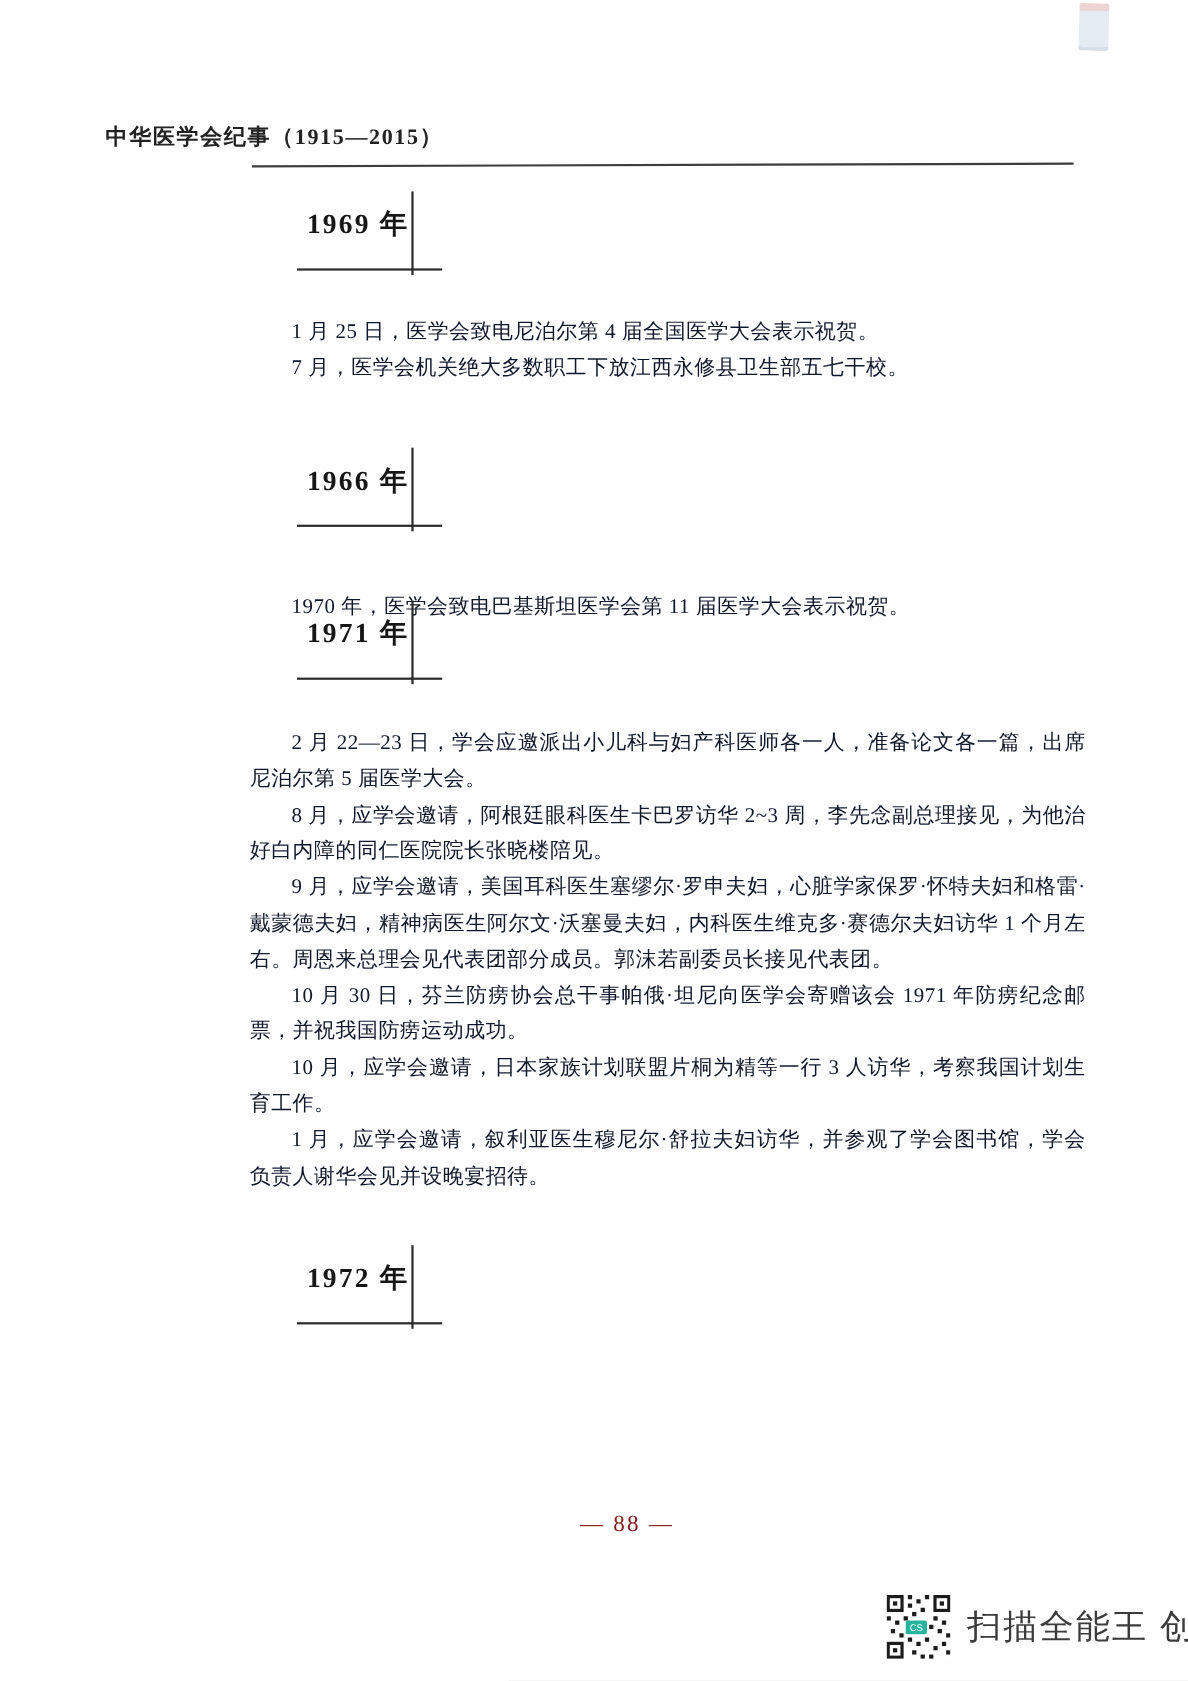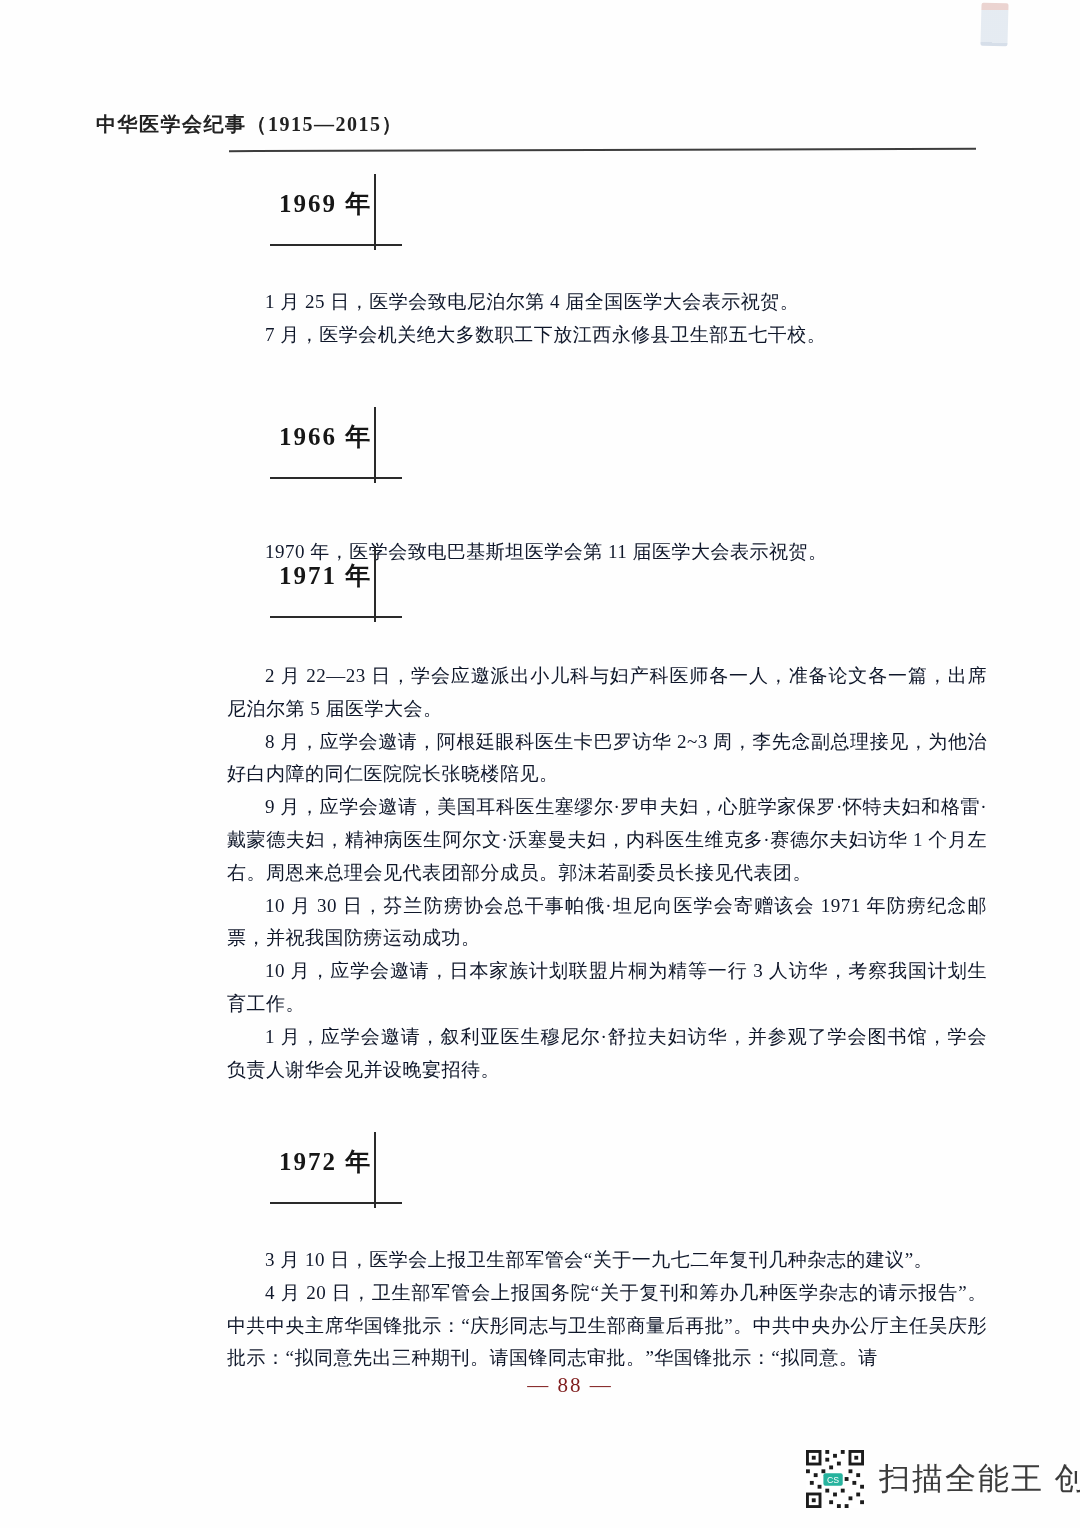--- a/index.html
+++ b/index.html
@@ -113,24 +113,20 @@
       <p class="entry">10 月，应学会邀请，日本家族计划联盟片桐为精等一行 3 人访华，考察我国计划生育工作。</p>
       <p class="entry">1 月，应学会邀请，叙利亚医生穆尼尔·舒拉夫妇访华，并参观了学会图书馆，学会负责人谢华会见并设晚宴招待。</p>
     </div>
   </section>
 
   <section class="section sec-1972">
     <div class="year-label">
       <span class="year-text">1972 年</span>
       <span class="year-vline"></span>
     </div>
-    <div class="entries entries-1972">
-      <p class="entry">3 月 10 日，医学会上报卫生部军管会“关于一九七二年复刊几种杂志的建议”。</p>
-      <p class="entry">4 月 20 日，卫生部军管会上报国务院“关于复刊和筹办几种医学杂志的请示报告”。中共中央主席华国锋批示：“庆彤同志与卫生部商量后再批”。中共中央办公厅主任吴庆彤批示：“拟同意先出三种期刊。请国锋同志审批。”华国锋批示：“拟同意。请</p>
-    </div>
   </section>
 
   <div class="page-number">— 88 —</div>
 
   <div class="watermark">
     <svg class="qr-icon" viewBox="0 0 60 60" xmlns="http://www.w3.org/2000/svg">
       <rect x="0" y="0" width="60" height="60" fill="#ffffff"></rect>
 
       <g fill="#1c1c1c">
         <rect x="0" y="0" width="16" height="16"></rect>

